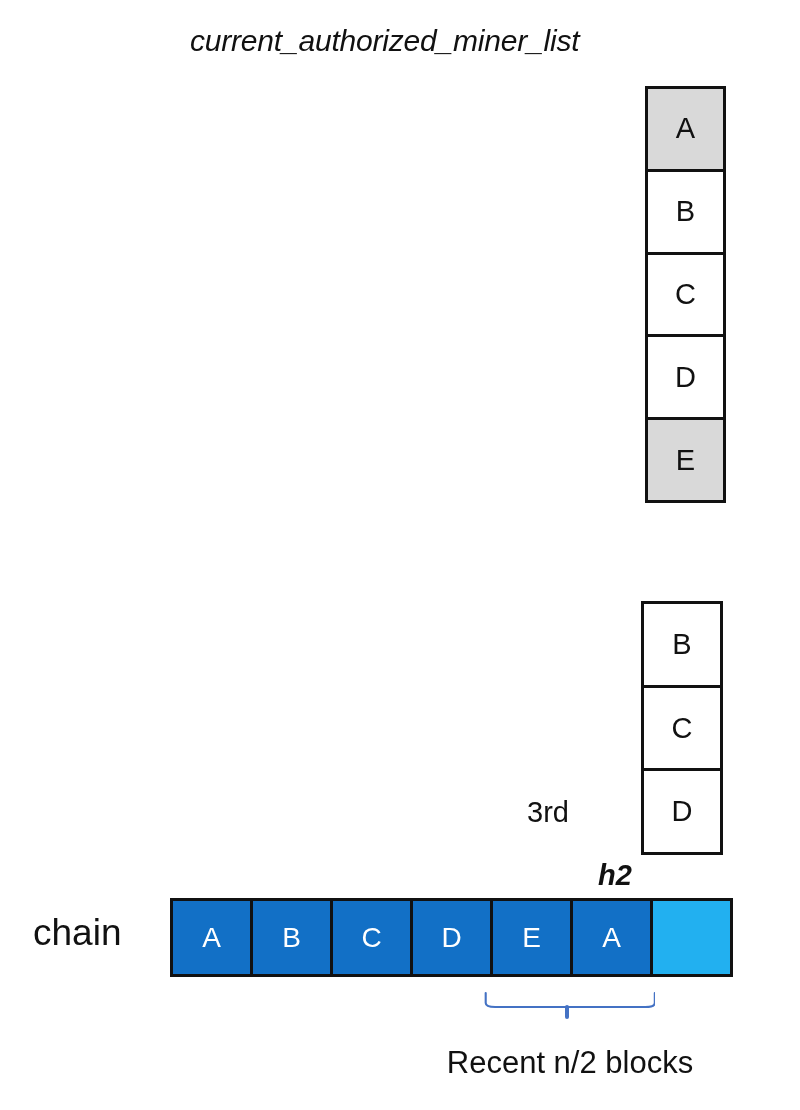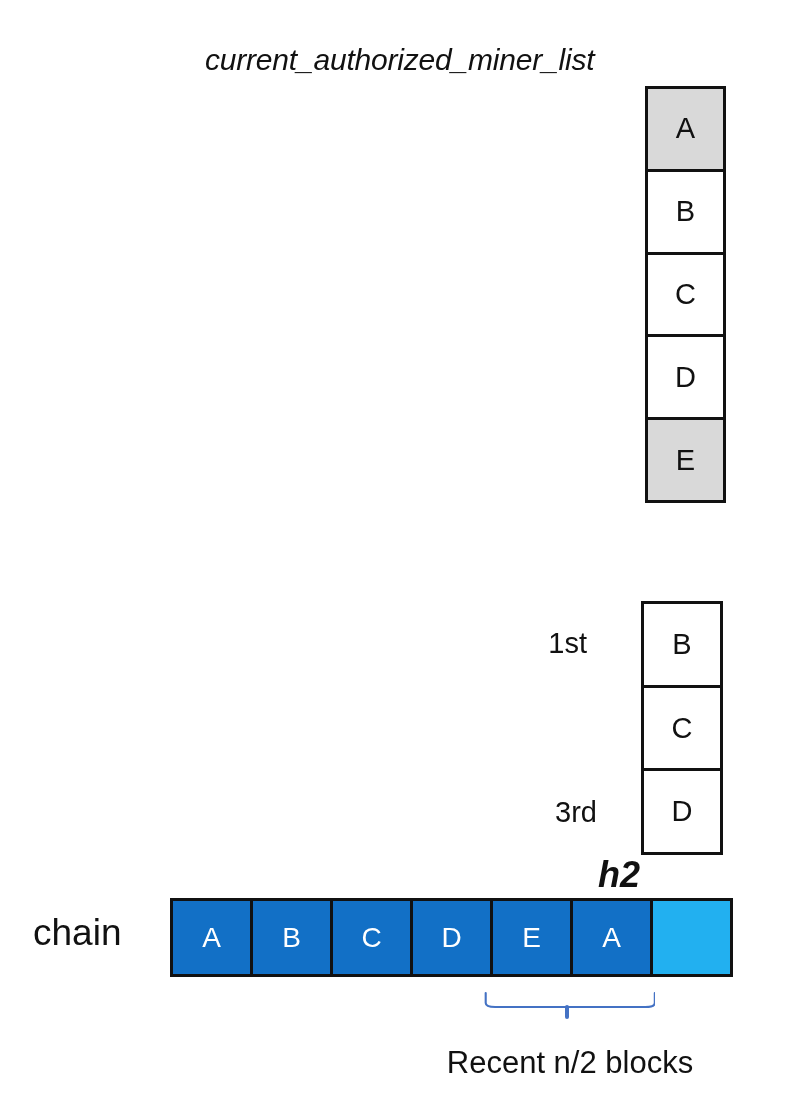--- a/index.html
+++ b/index.html
@@ -22,21 +22,21 @@
   
   .diagram-title {
     position: absolute;
     font-style: italic;
     font-size: 30px;
     line-height: 36px;
     color: #111111;
     white-space: nowrap;
     letter-spacing: -0.2px;
   }
-  #title-current { left: 190px; top: 42px; margin-left: 15px; }
+  #title-current { left: 190px; top: 23px; }
   #title-next    { left: 322px; top: 548px; }
 
   
   .miner-list {
     position: absolute;
     box-sizing: border-box;
     display: flex;
     flex-direction: column;
     border: 3px solid #111111;
     background: #ffffff;
@@ -62,21 +62,21 @@
   .ordinal-label {
     position: absolute;
     width: 120px;
     text-align: right;
     font-size: 29px;
     line-height: 34px;
     color: #111111;
   }
   #ordinal-0 { left: 467px; top: 626px; }
   #ordinal-1 { left: 467px; top: 711px; }
-  #ordinal-2 { left: 477px; top: 795px; text-align: right; }
+  #ordinal-2 { left: 449px; top: 795px; text-align: right; }
 
   
   #chain-label {
     position: absolute;
     left: 33px;
     top: 911px;
     font-size: 37px;
     line-height: 44px;
     color: #111111;
   }
@@ -105,21 +105,21 @@
   .chain-block:last-child { border-right: none; }
   .chain-block.pending { background: #22b0f0; }
 
   
   #h2-label {
     position: absolute;
     left: 598px;
     top: 857px;
     font-style: italic;
     font-weight: bold;
-    font-size: 36px;
+    font-size: 29px;
     line-height: 36px;
     color: #111111;
   }
 
   
   #recent-bracket {
     position: absolute;
     left: 480px;
     top: 990px;
     width: 175px;
@@ -145,21 +145,20 @@
 
   <div class="miner-list" id="current-list">
     <div class="miner-cell shaded">A</div>
     <div class="miner-cell">B</div>
     <div class="miner-cell">C</div>
     <div class="miner-cell">D</div>
     <div class="miner-cell shaded">E</div>
   </div>
 
 
-  <div class="ordinal-label" id="ordinal-0">1st</div>
   <div class="ordinal-label" id="ordinal-2">3rd</div>
 
   <div class="miner-list" id="next-list">
     <div class="miner-cell">B</div>
     <div class="miner-cell">C</div>
     <div class="miner-cell">D</div>
   </div>
 
   <div id="h2-label">h2</div>
 

